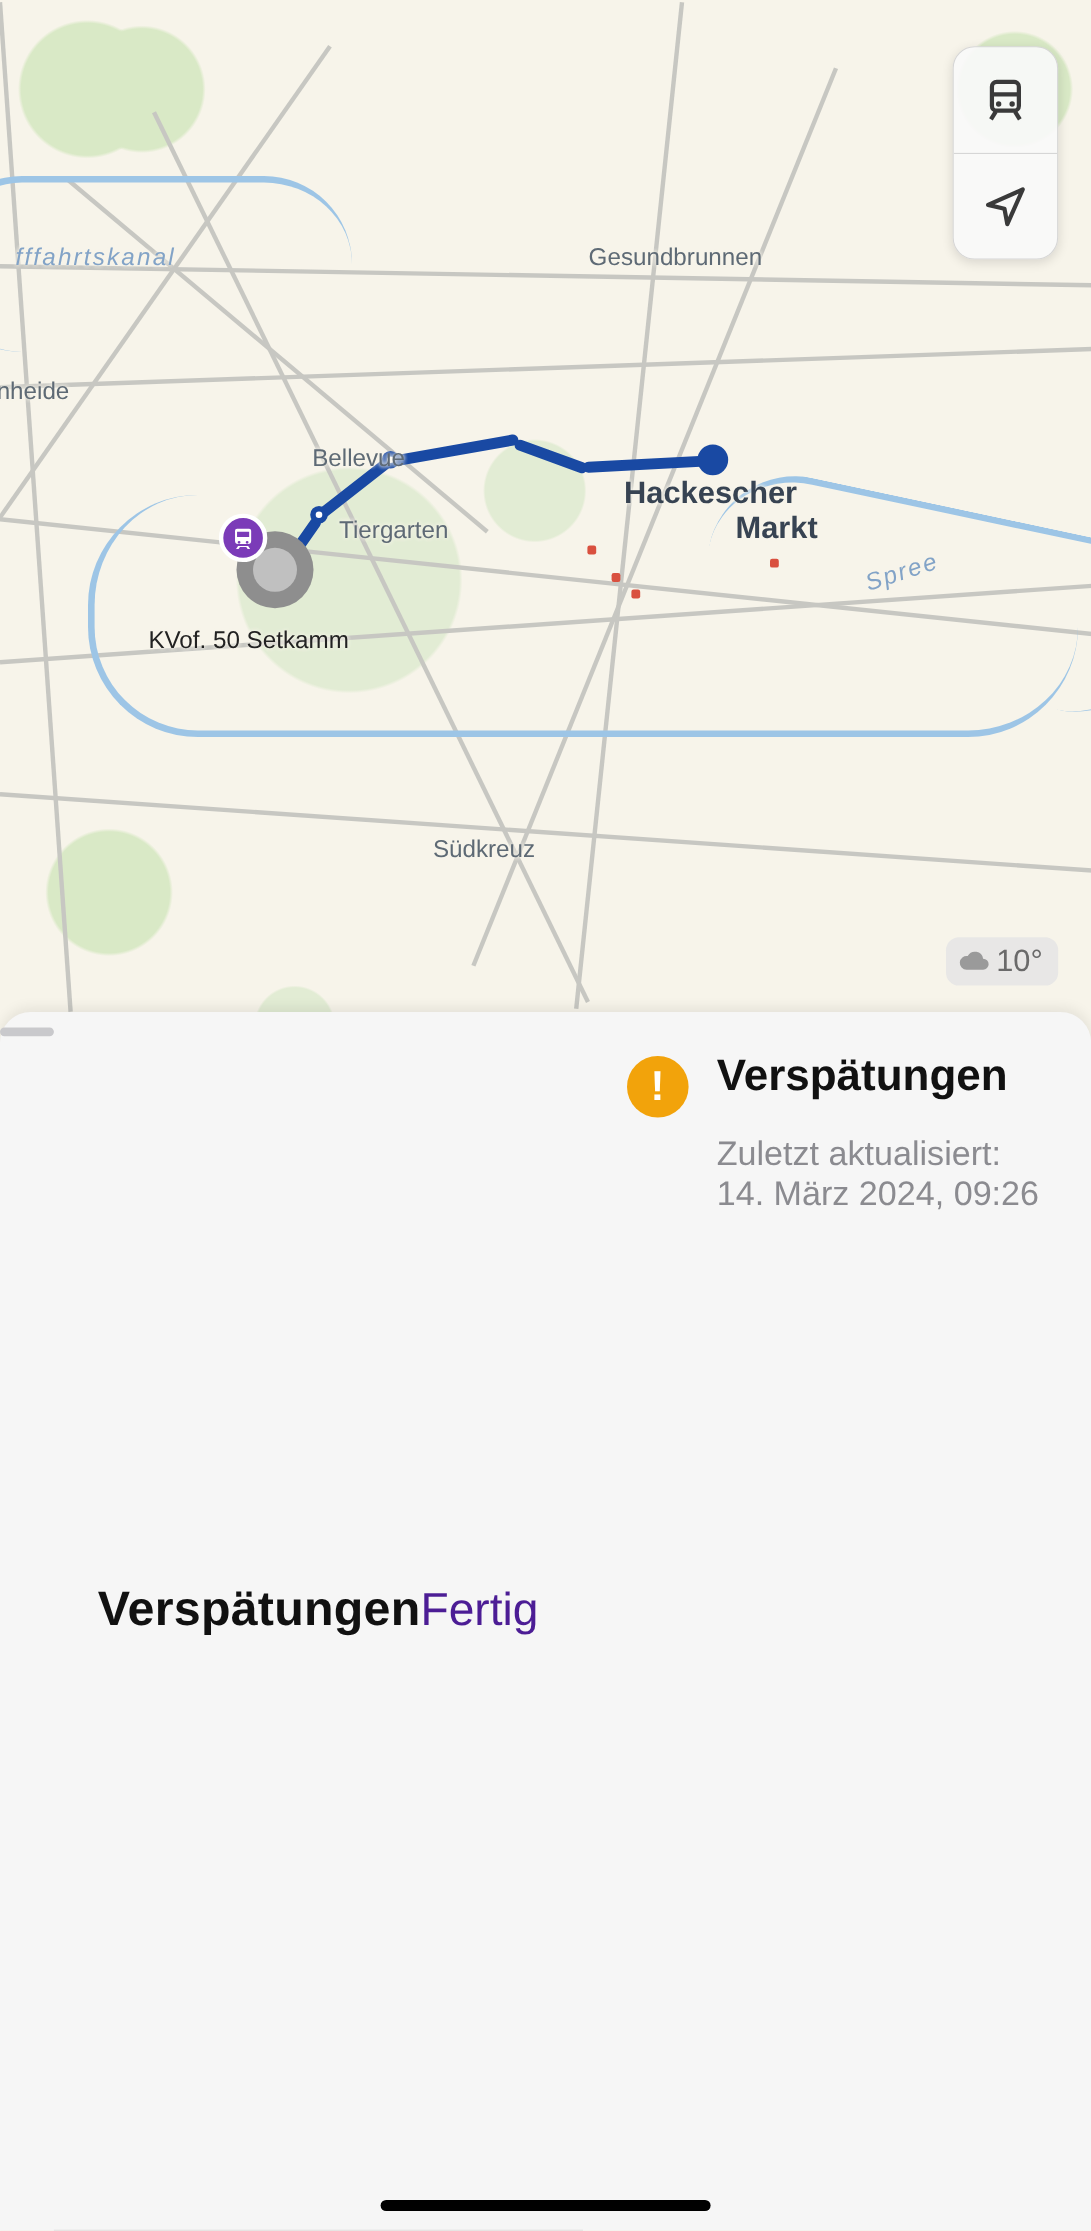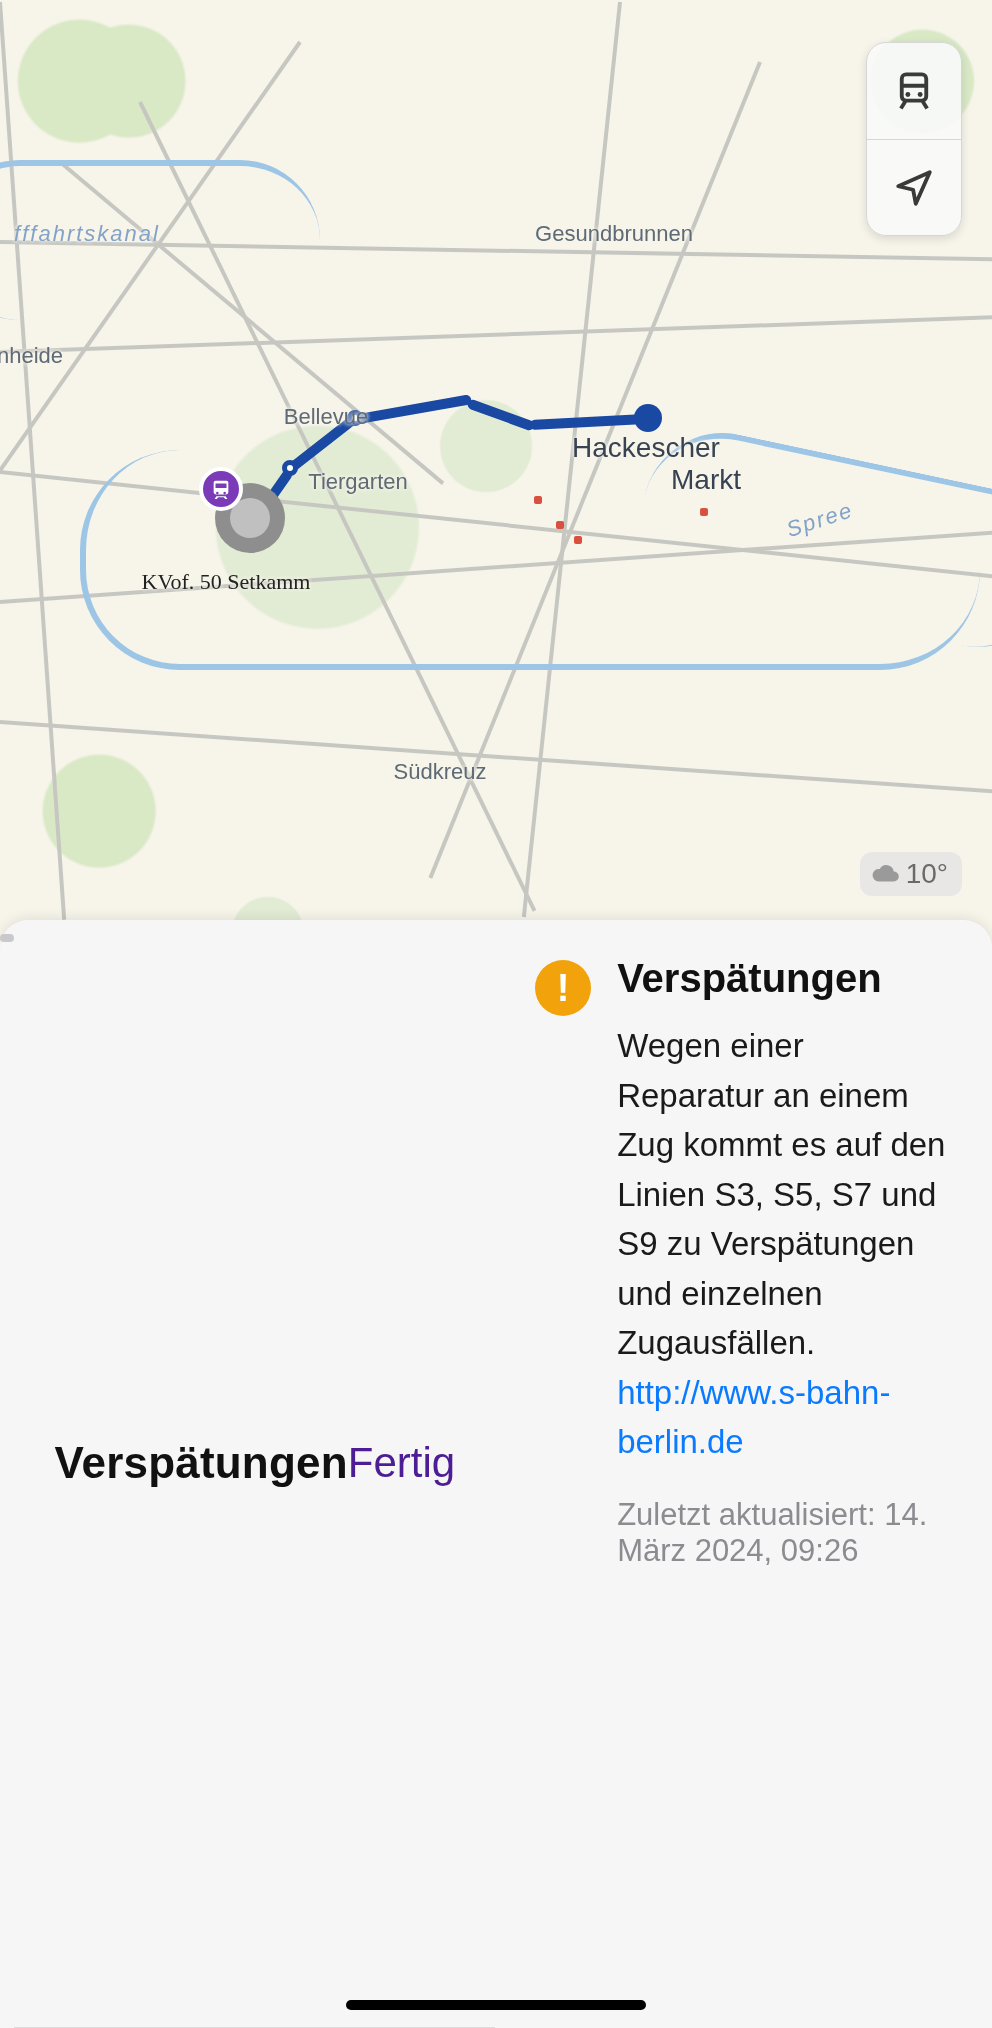--- a/index.html
+++ b/index.html
@@ -71,21 +71,21 @@
     position: absolute;
     color: #5e6a75;
     font-size: 22px;
     text-shadow: 0 0 4px #f7f4ea, 0 0 4px #f7f4ea;
     transform: translate(-50%, -50%);
     white-space: nowrap;
   }
   .map-label.big {
     color: #374352;
     font-size: 28px;
-    font-weight: 400;
+    font-weight: 700;
     text-align: center;
   }
   .map-label.river-lab { color:#82a3c7; font-style:italic; letter-spacing:2px;}
 
   .origin-pin {
     position: absolute;
     width: 70px; height: 70px;
     border-radius: 50%;
     background: #8e8e8e;
     transform: translate(-50%, -50%);
@@ -247,21 +247,21 @@
 
   <div class="map-label" style="left:614px;top:234px;">Gesundbrunnen</div>
   <div class="map-label" style="left:326px;top:417px;">Bellevue</div>
   <div class="map-label" style="left:358px;top:482px;">Tiergarten</div>
   <div class="map-label big" style="left:646px;top:448px;">Hackescher</div>
   <div class="map-label big" style="left:662px;top:480px;margin-left:44px;">Markt</div>
   <div class="map-label" style="left:440px;top:760px;margin-top:12px;">Südkreuz</div>
   <div class="map-label river-lab" style="left:72px;top:234px;margin-left:15px;">fffahrtskanal</div>
   <div class="map-label river-lab" style="left:820px;top:520px;transform:translate(-50%,-50%) rotate(-18deg);">Spree</div>
   <div class="map-label" style="left:30px;top:356px;">nheide</div>
-  <div class="map-label" style="left:226px;top:582px;color:#222;font-weight:500;font-family:Liberation Serif, serif;">KVof. 50 Setkamm</div>
+  <div class="map-label" style="left:226px;top:582px;color:#222;font-weight:500;">KVof. 50 Setkamm</div>
 
   <div class="map-controls">
     <div class="ctl">
       <svg viewBox="0 0 24 24">
           <rect x="5" y="2.5" width="14" height="15" rx="2.5"></rect>
           <line x1="5" y1="9" x2="19" y2="9"></line>
           <circle cx="8.5" cy="14" r="1.4" fill="#3a3a3a" stroke="none"></circle>
           <circle cx="15.5" cy="14" r="1.4" fill="#3a3a3a" stroke="none"></circle>
           <line x1="7" y1="18" x2="4.5" y2="22"></line>
           <line x1="17" y1="18" x2="19.5" y2="22"></line>
@@ -288,21 +288,18 @@
     <h1>Verspätungen</h1>
     <button class="done-btn">Fertig</button>
   </div>
 
   <div class="alert">
     <div class="badge">
         <span>!</span>
       </div>
     <div style="flex:1;">
       <h2>Verspätungen</h2>
-      <p>
-        <span>Wegen einer Reparatur an einem Zug kommt es auf den Linien S3, S5, S7 und S9 zu Verspätungen und einzelnen Zugausfällen. </span><span class="link">http://www.s-bahn-berlin.de</span>
-      </p>
       <div class="updated">Zuletzt aktualisiert: 14. März 2024, 09:26</div>
     </div>
   </div>
 </div>
 
 <div class="home-indicator"></div>
 
 </body></html>

